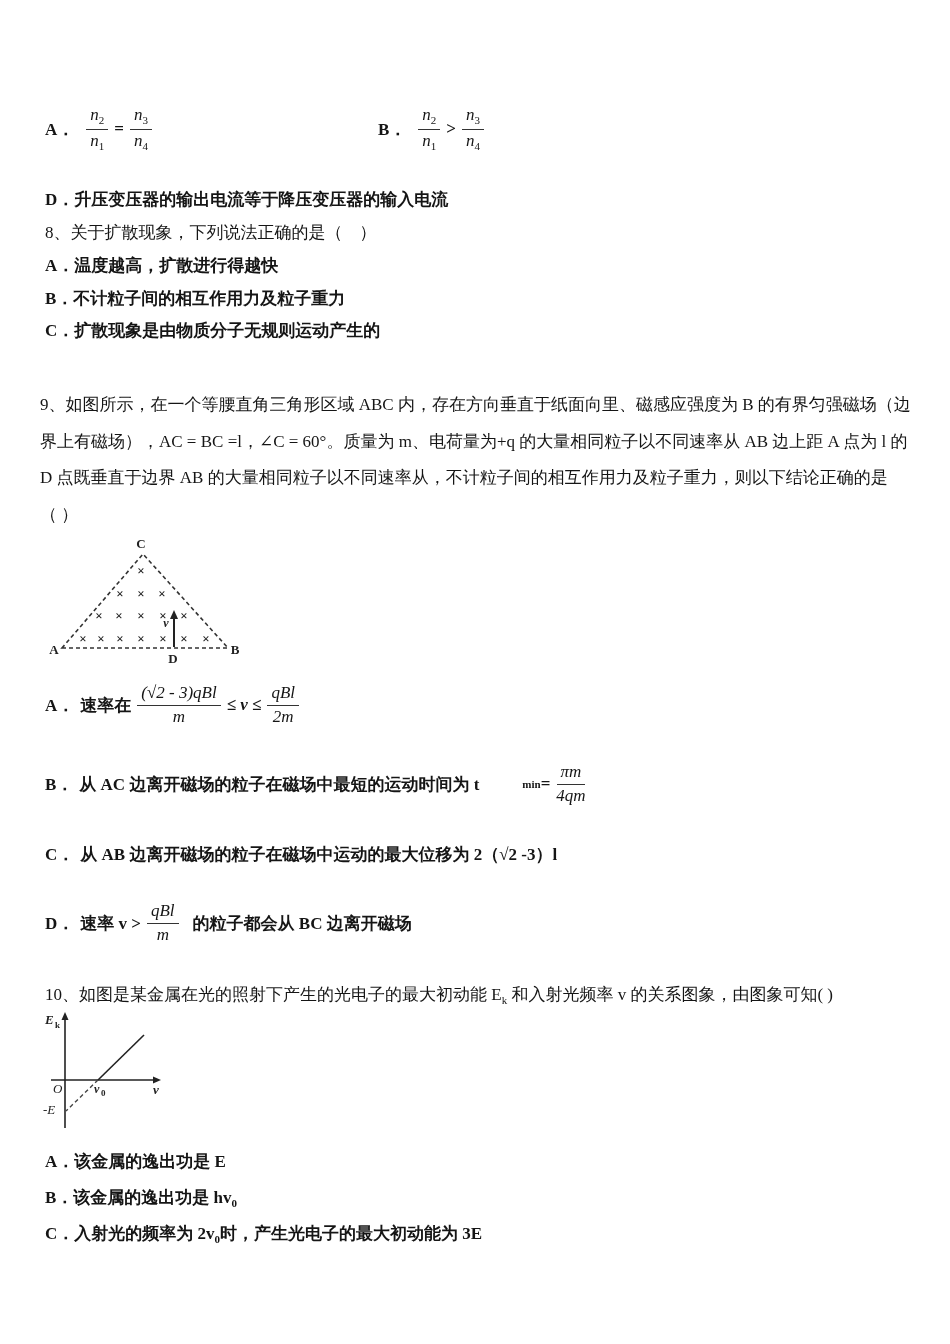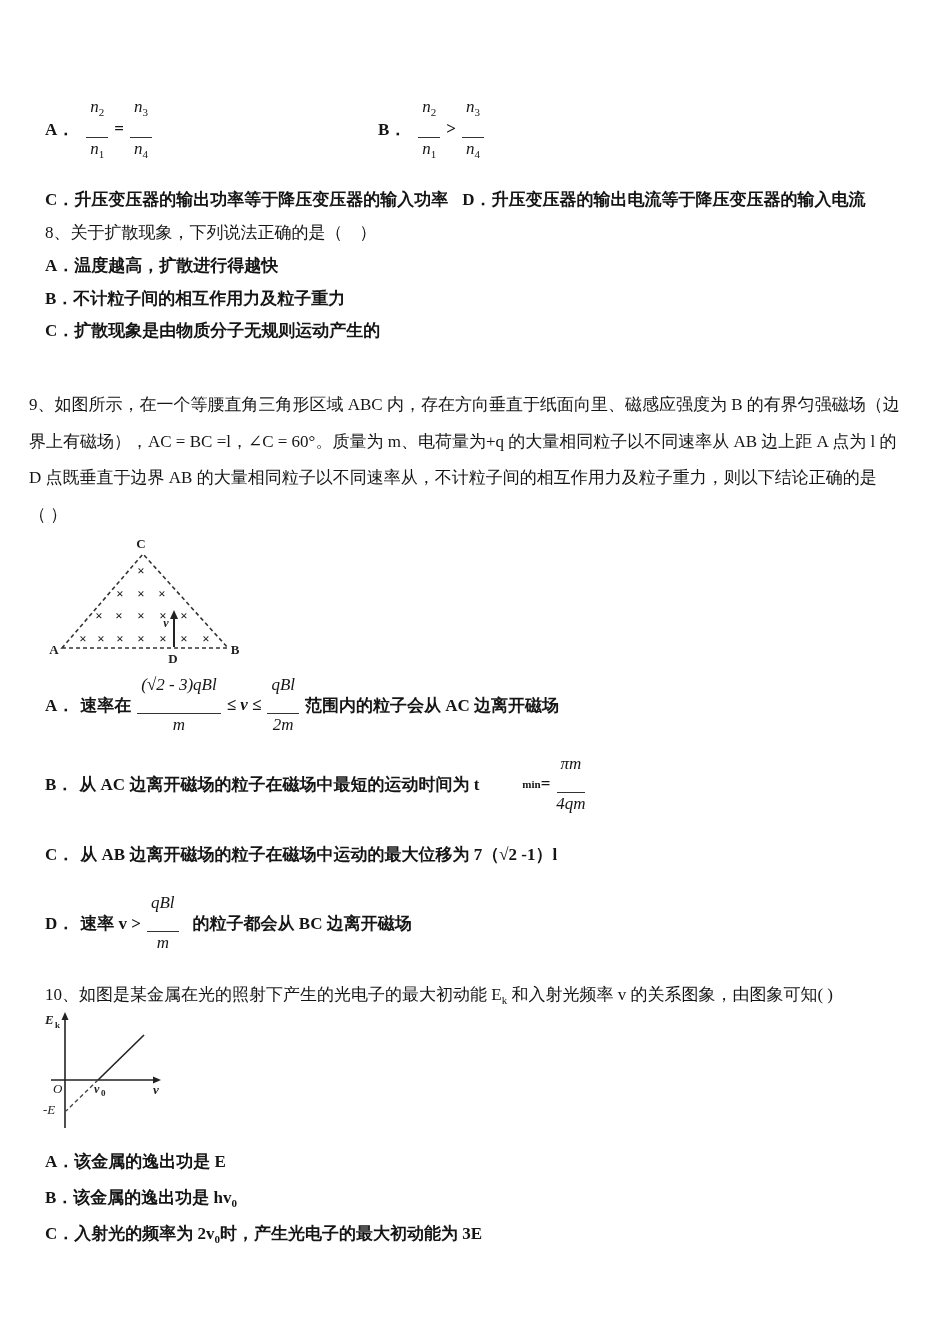--- a/index.html
+++ b/index.html
@@ -13,21 +13,21 @@
   .line { font-size:17px; white-space:nowrap; font-weight:600; }
   .stemline { font-size:17px; white-space:nowrap; font-weight:500; }
   .optlabel { font-weight:bold; margin-right:6px; }
   .row { display:flex; align-items:center; }
   .it { font-style:italic; }
   sub { font-size:11px; }
   .frac {
     display:inline-flex; flex-direction:column; align-items:center;
     vertical-align:middle; margin:0 6px; line-height:1.2; font-size:17px;
   }
-  .frac .fnum { border-bottom:1.4px solid #333; padding:0 4px 17px 4px; }
+  .frac .fnum { border-bottom:1.4px solid #333; padding:0 4px 1px 4px; }
   .frac .fden { padding-top:1px; }
   .gapC { margin-right:14px; }
   svg text { font-family:"Liberation Serif","DejaVu Serif",serif; fill:#222; }
 </style>
 </head>
 <body>
 
 <div class="page">
 
   <div class="abs row" style="left:45px; top:98px; height:62px;">
@@ -50,30 +50,29 @@
       <span class="fden"><span class="it">n</span><sub>1</sub></span>
     </span>
     <span class="line">&gt;</span>
     <span class="frac">
       <span class="fnum"><span class="it">n</span><sub>3</sub></span>
       <span class="fden"><span class="it">n</span><sub>4</sub></span>
     </span>
   </div>
 
   <div class="abs row" style="left:45px; top:188px;">
-    <span class="line gapC">C．升压变压器的输出功率等于降压变压器的输入功率</span>
     <span class="line">D．升压变压器的输出电流等于降压变压器的输入电流</span>
   </div>
 
   <div class="abs stemline" style="left:45px; top:221px;">8、关于扩散现象，下列说法正确的是（　）</div>
   <div class="abs line" style="left:45px; top:254px;">A．温度越高，扩散进行得越快</div>
   <div class="abs line" style="left:45px; top:287px;">B．不计粒子间的相互作用力及粒子重力</div>
   <div class="abs line" style="left:45px; top:319px;">C．扩散现象是由物质分子无规则运动产生的</div>
 
-  <div class="abs" style="left:29px; top:387px; line-height:36.5px;">
+  <div class="abs" style="left:40px; top:387px; line-height:36.5px;">
     <div class="stemline">9、如图所示，在一个等腰直角三角形区域 ABC 内，存在方向垂直于纸面向里、磁感应强度为 B 的有界匀强磁场（边</div>
     <div class="stemline">界上有磁场），AC = BC =l，∠C = 60°。质量为 m、电荷量为+q 的大量相同粒子以不同速率从 AB 边上距 A 点为 l 的</div>
     <div class="stemline">D 点既垂直于边界 AB 的大量相同粒子以不同速率从，不计粒子间的相互作用力及粒子重力，则以下结论正确的是</div>
     <div class="stemline">（ ）</div>
   </div>
 
   <svg class="abs" style="left:40px; top:530px;" width="200" height="135" viewBox="0 0 200 135">
     <polygon points="22,118 188,118 103,24" fill="none" stroke="#333" stroke-width="1.6" stroke-dasharray="4 3"></polygon>
 
     <g font-size="13" font-weight="bold" text-anchor="middle">
@@ -110,37 +109,36 @@
     <span class="line">速率在</span>
     <span class="frac">
       <span class="fnum it">(√2 - 3)qBl</span>
       <span class="fden it">m</span>
     </span>
     <span class="line it">≤ v ≤</span>
     <span class="frac">
       <span class="fnum it">qBl</span>
       <span class="fden it">2m</span>
     </span>
-    <span class="line">范围内的粒子会从 AC 边离开磁场</span>
   </div>
 
   <div class="abs row" style="left:45px; top:752px; height:64px;">
     <span class="optlabel line">B．</span>
     <span class="line">从 AC 边离开磁场的粒子在磁场中最短的运动时间为 t</span>
       <sub style="font-weight:bold;margin-left:43px;">min</sub>
     <span class="line">=</span>
     <span class="frac">
       <span class="fnum it">πm</span>
       <span class="fden it">4qm</span>
     </span>
   </div>
 
   <div class="abs row" style="left:45px; top:843px;">
     <span class="optlabel line">C．</span>
-    <span class="line">从 AB 边离开磁场的粒子在磁场中运动的最大位移为 7（√2 -1）l</span>
+    <span class="line">从 AB 边离开磁场的粒子在磁场中运动的最大位移为 2（√2 -3）l</span>
   </div>
 
   <div class="abs row" style="left:45px; top:893px; height:60px;">
     <span class="optlabel line">D．</span>
     <span class="line">速率 v &gt;</span>
     <span class="frac">
       <span class="fnum it">qBl</span>
       <span class="fden it">m</span>
     </span>
     <span class="line" style="margin-left:8px;">的粒子都会从 BC 边离开磁场</span>

